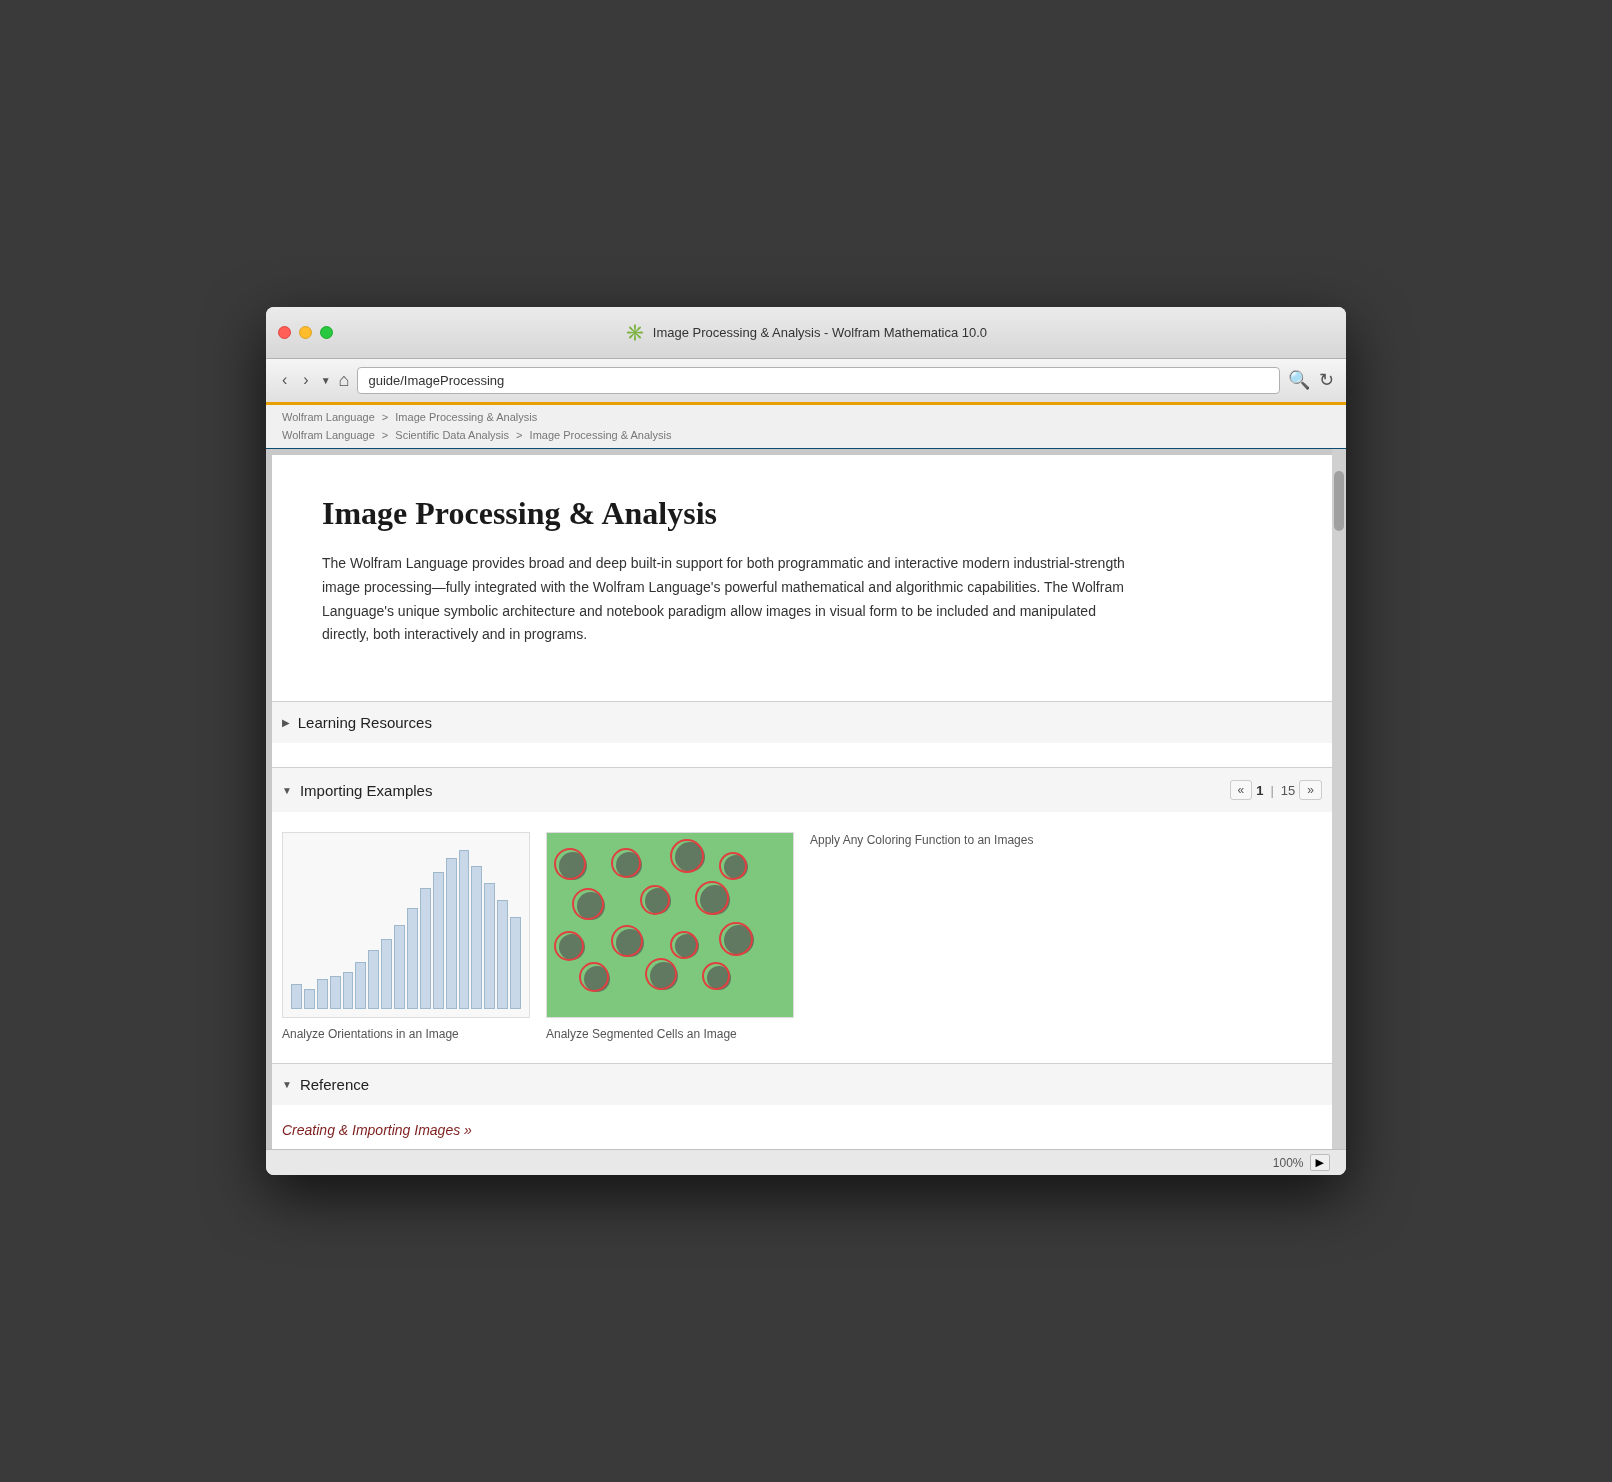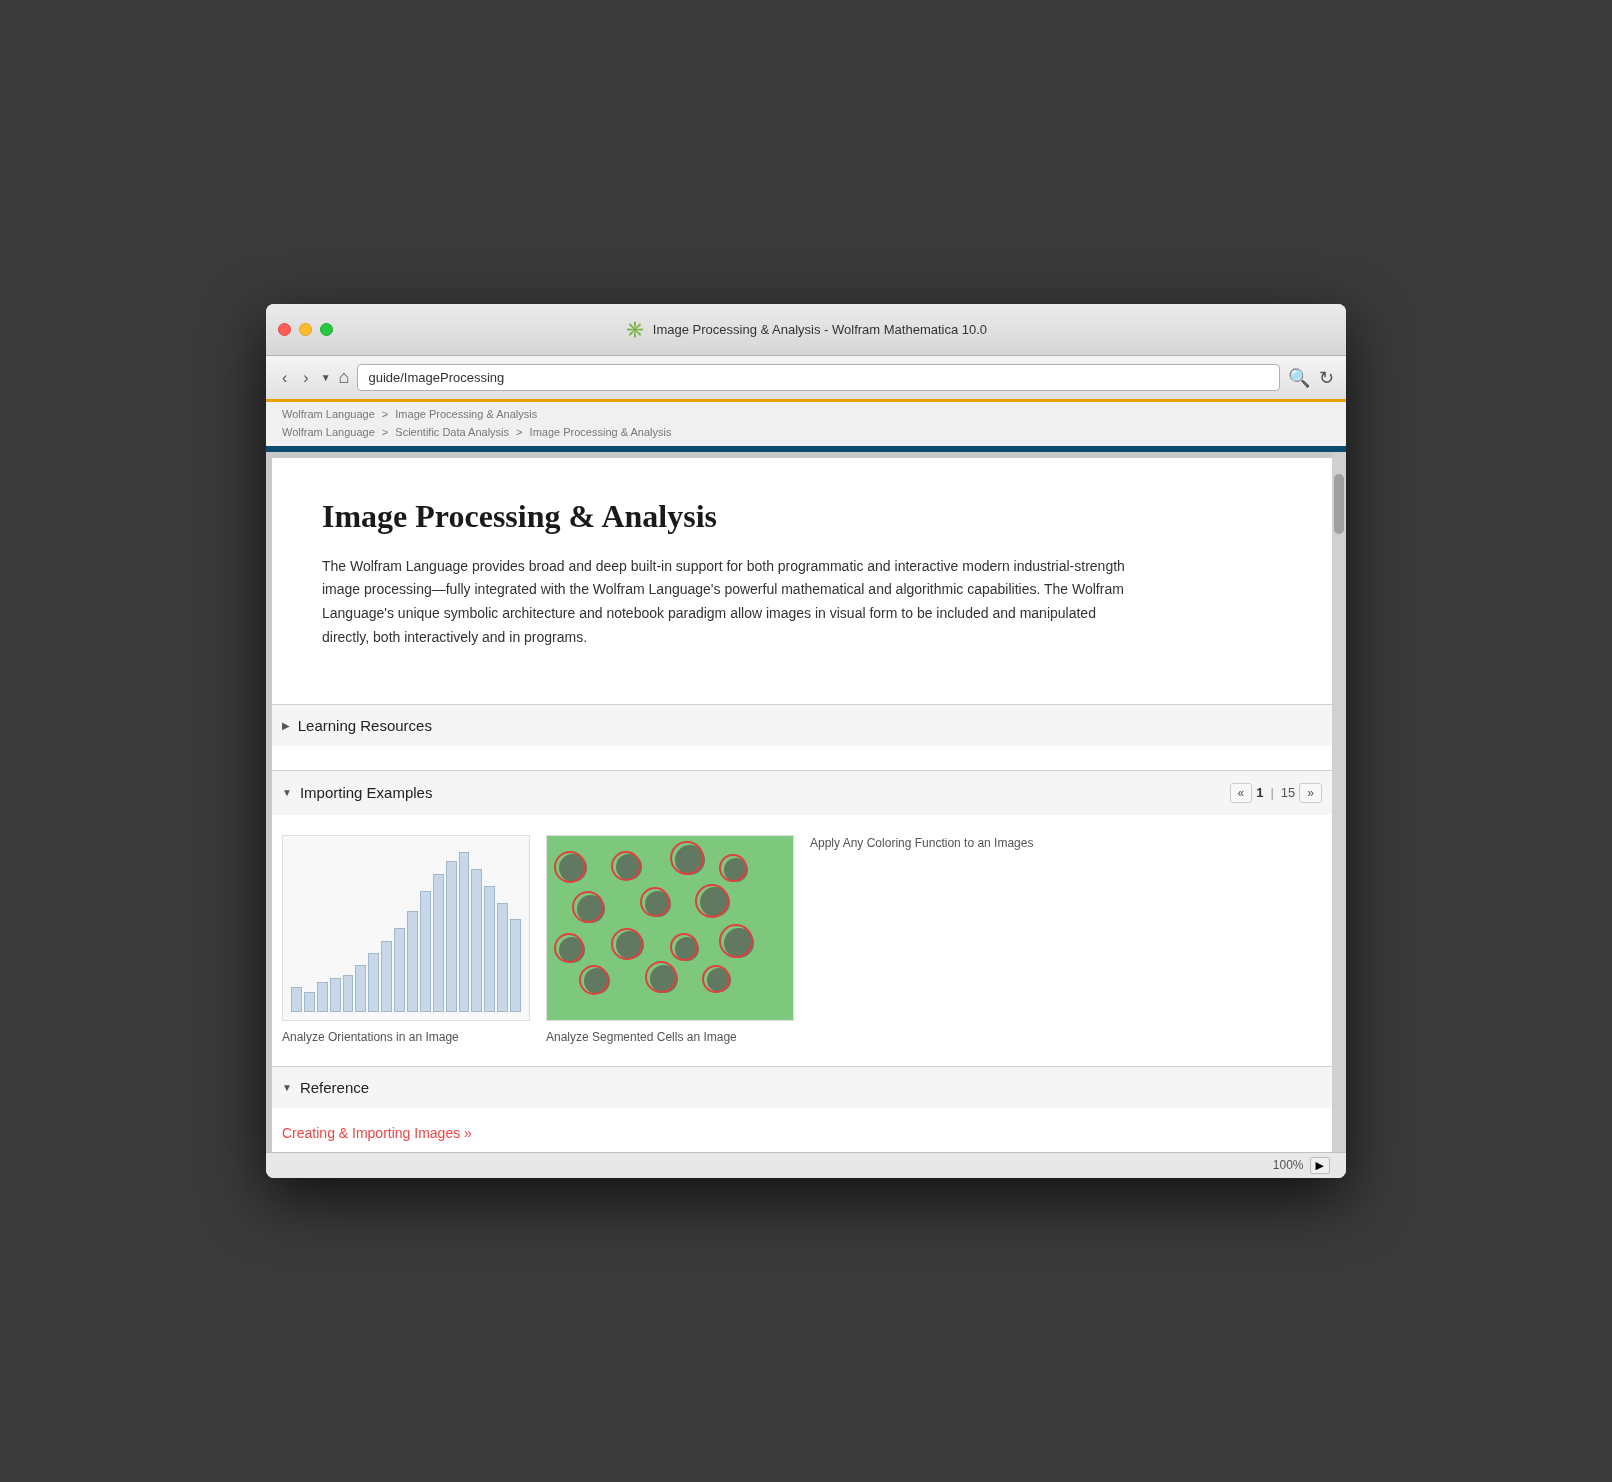--- a/index.html
+++ b/index.html
@@ -105,21 +105,21 @@
       background: none;
       border: none;
       cursor: pointer;
       font-size: 18px;
       color: #555;
     }
     
     .breadcrumb-area {
       background: #f0f0f0;
       padding: 4px 16px;
-      border-bottom: 6px solid #0c4a6e;
+      border-bottom: 1px solid #0c4a6e;
     }
     .breadcrumb-line {
       font-size: 11px;
       color: #777;
       line-height: 1.6;
     }
     .breadcrumb-link {
       color: #777;
       text-decoration: none;
     }
@@ -307,23 +307,24 @@
       width: 45%;
       height: 40%;
       background: #888;
     }
     
     .reference-section {
       border-top: 1px solid #d0d0d0;
       margin-top: 0;
     }
     .reference-link {
-      color: #ef4444;
+      color: #7f1d1d;
       text-decoration: none;
       font-size: 14px;
+      font-style: italic;
     }
     .reference-content {
       padding: 16px 10px 10px;
     }
     
     .status-bar {
       background: #e8e8e8;
       border-top: 1px solid #c0c0c0;
       padding: 4px 16px;
       display: flex;

